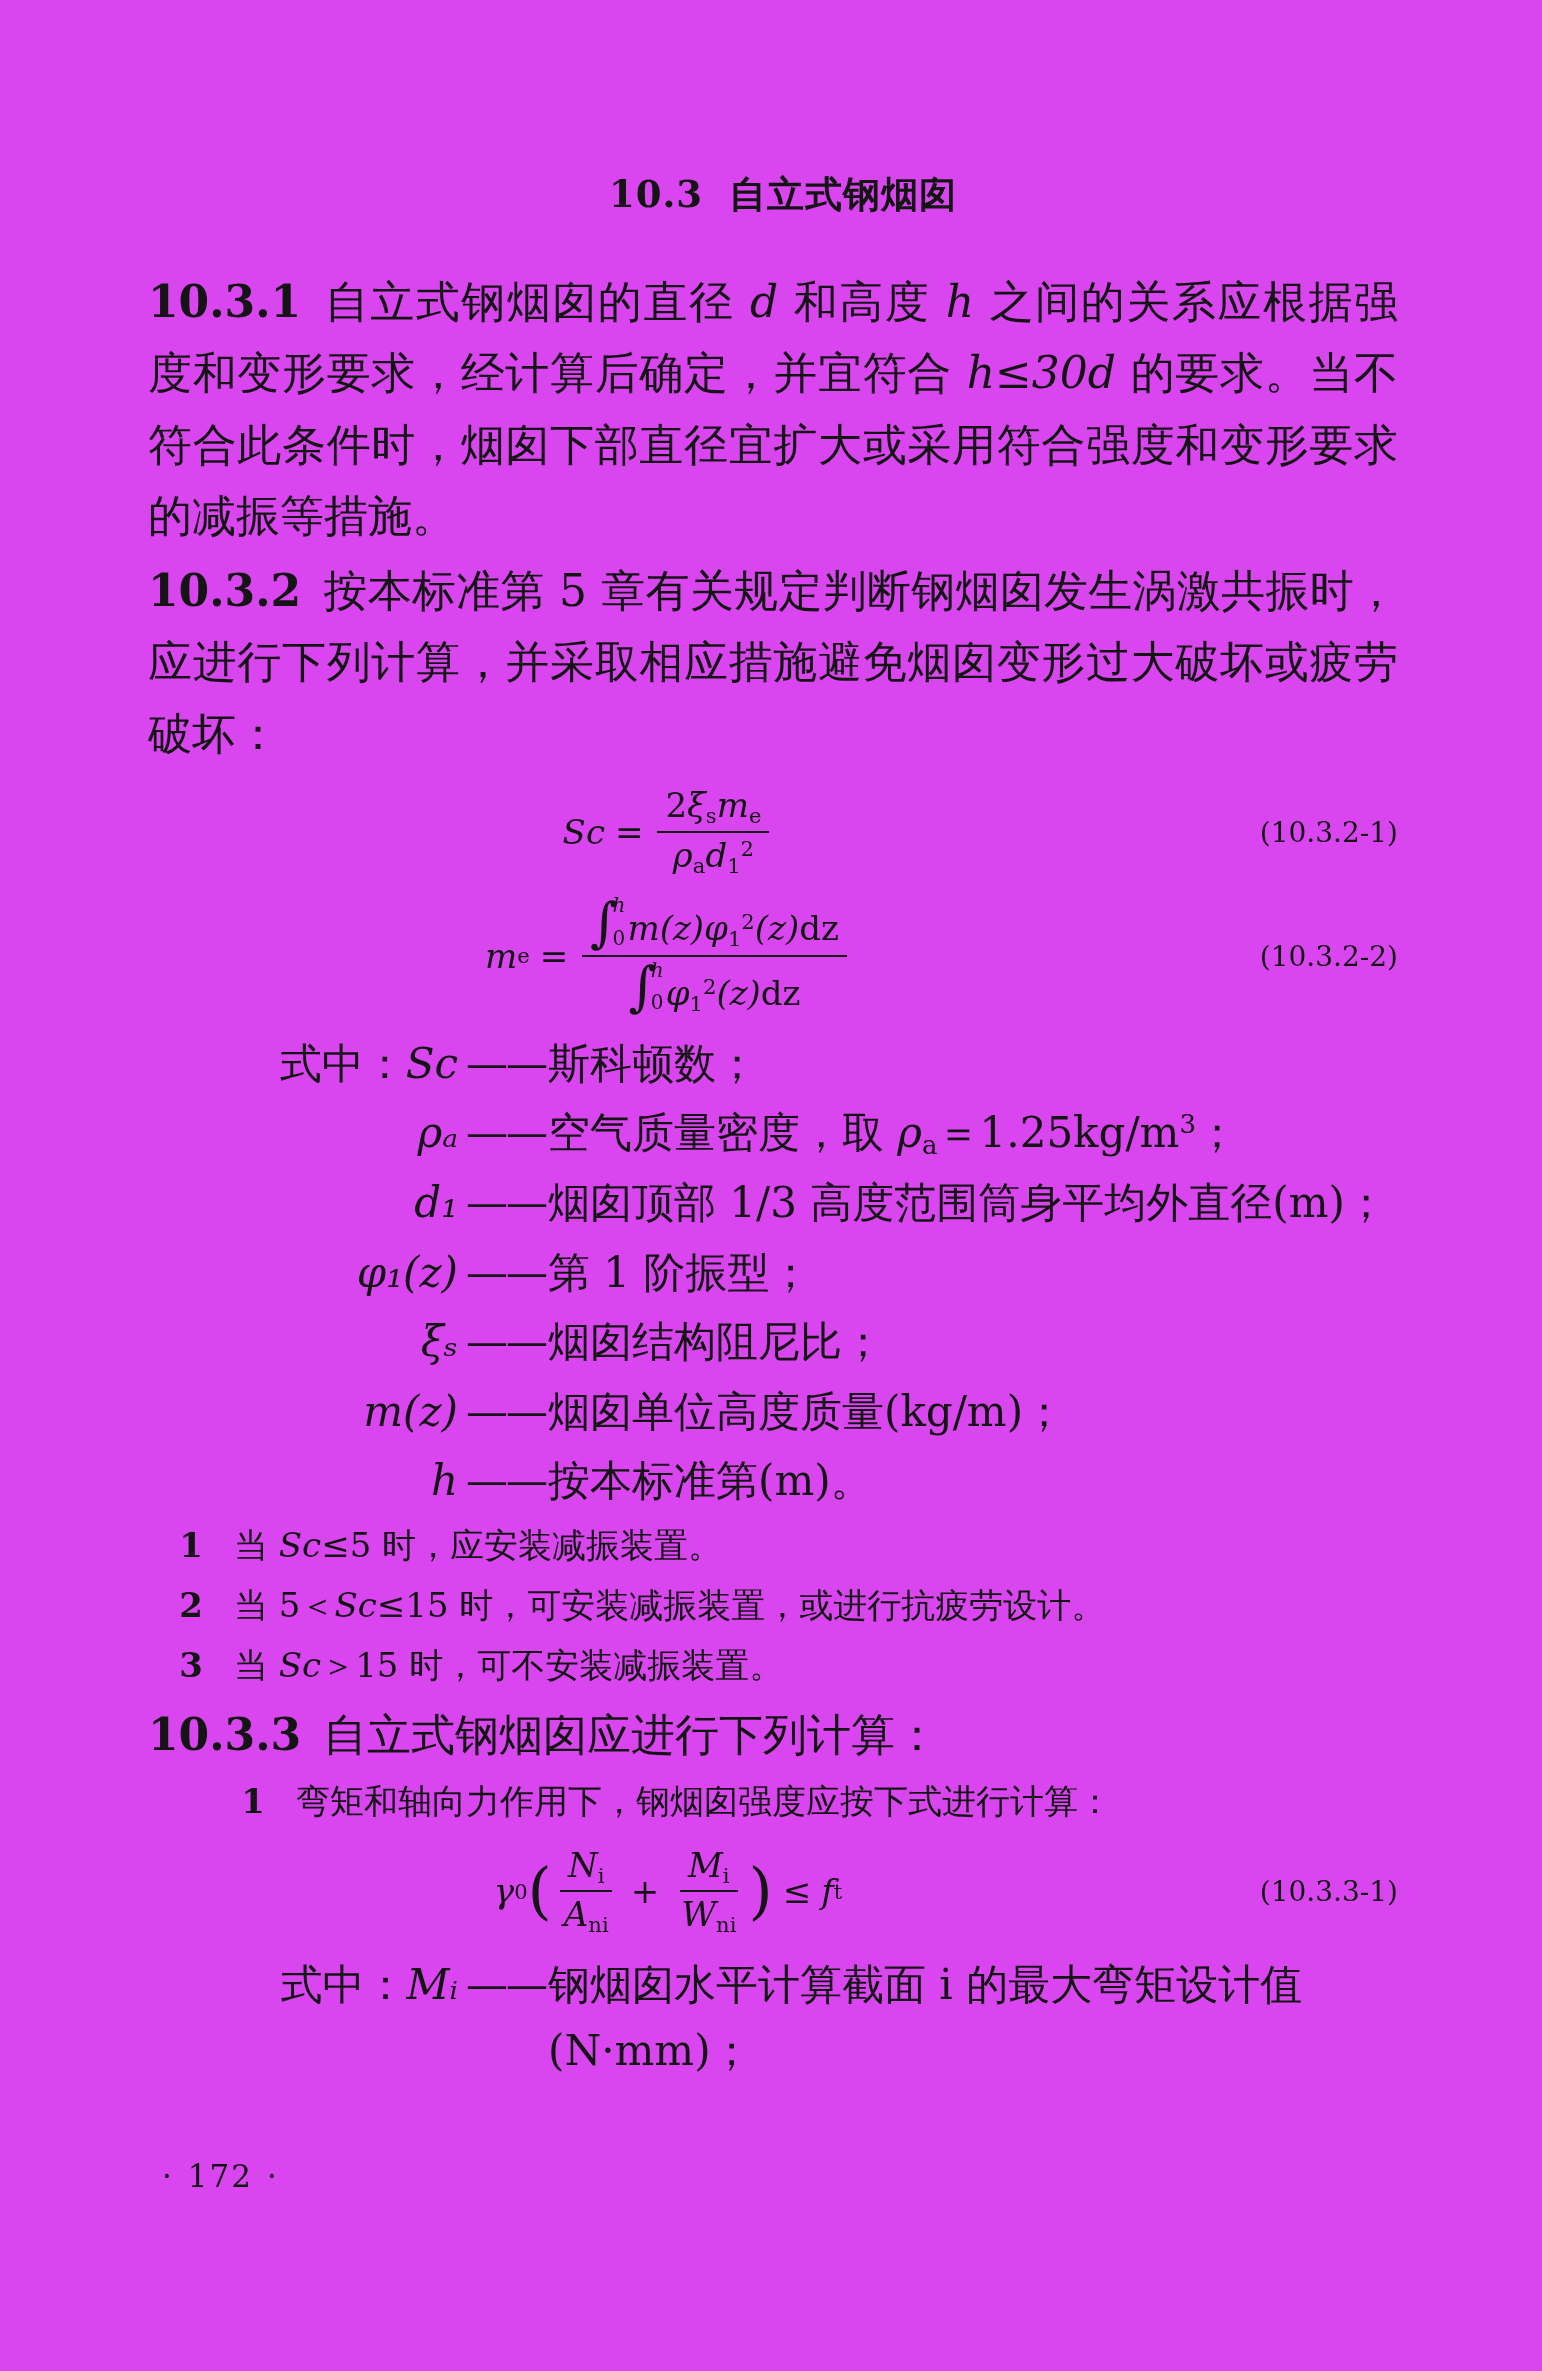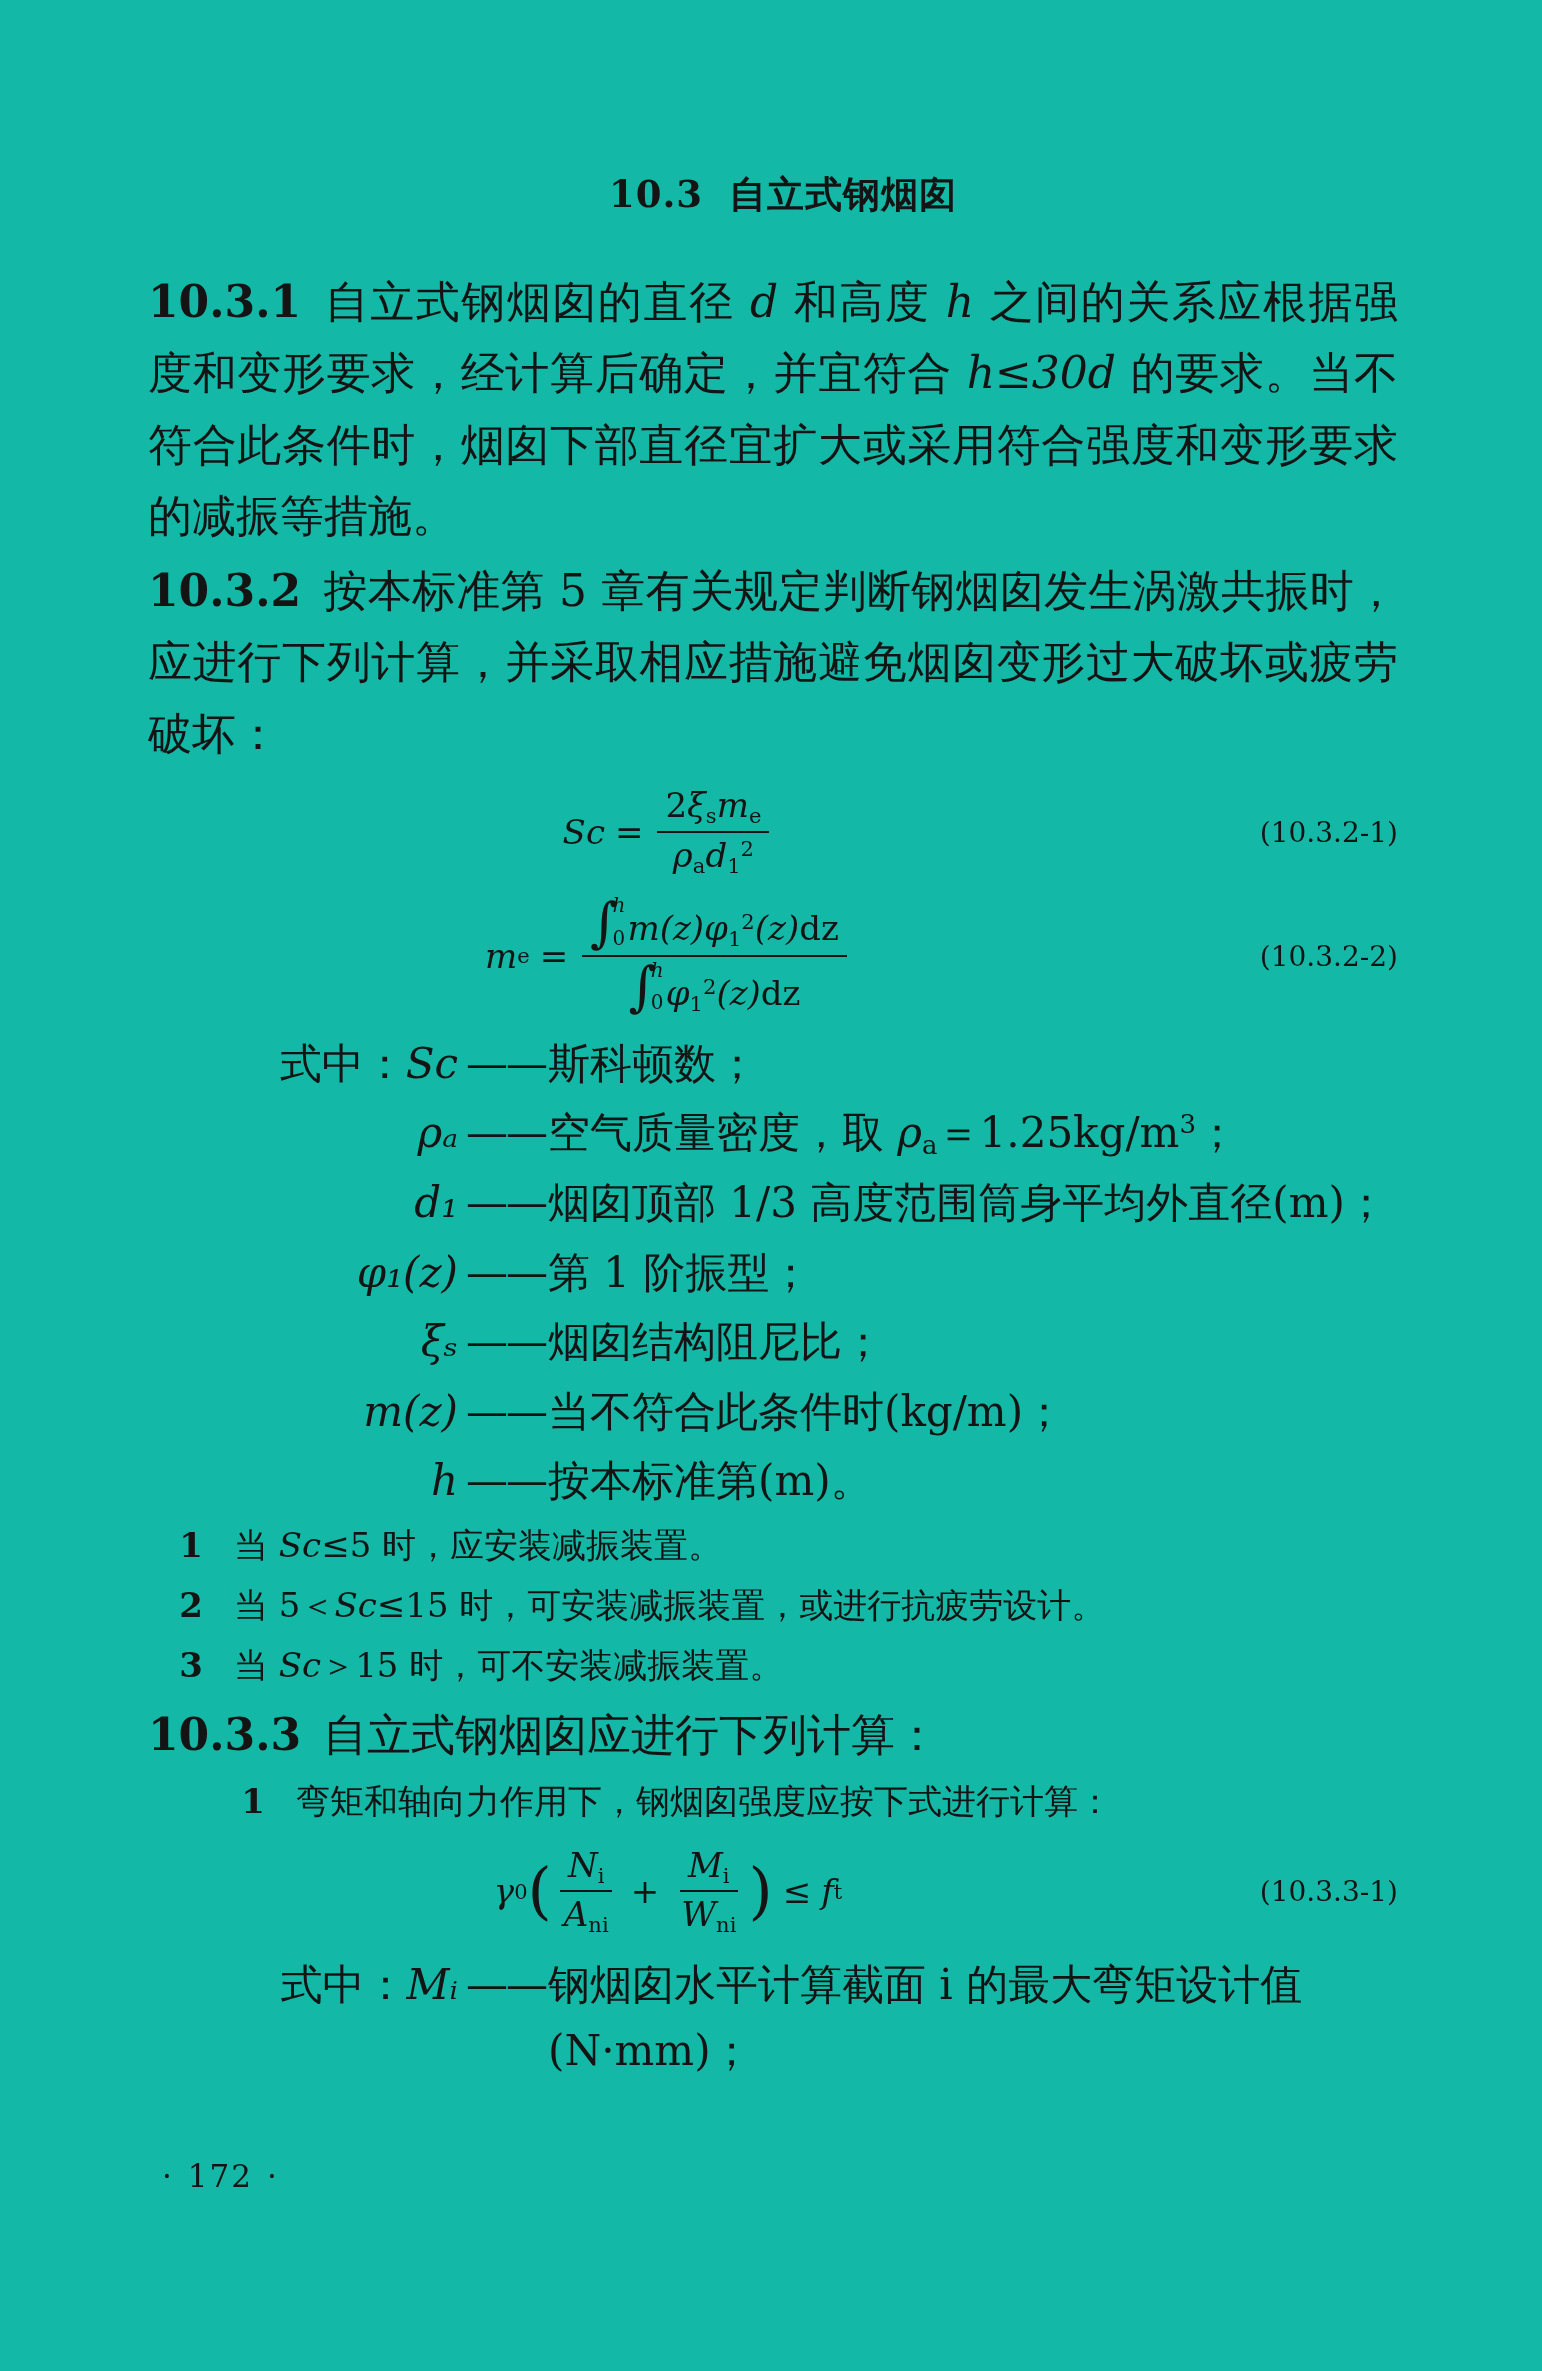--- a/index.html
+++ b/index.html
@@ -13,21 +13,21 @@
     position: relative;
     font-family: "DejaVu Serif", "Liberation Serif", serif;
     color: #141414;
     overflow: hidden;
   }
   .page {
     position: absolute;
     left: 0; top: 0;
     width: 1542px;
     height: 2371px;
-    background: #14b8a6;
+    background: #d946ef;
   }
   .content {
     position: absolute;
     left: 148px;
     top: 170px;
     width: 1250px;
   }
 
   
   .section-title {
@@ -247,21 +247,21 @@
 
       <div class="where-row">
         <span class="where-label mi">ξₛ</span>
         <span class="where-dash">——</span>
         <span class="where-text">烟囱结构阻尼比；</span>
       </div>
 
       <div class="where-row">
         <span class="where-label mi">m(z)</span>
         <span class="where-dash">——</span>
-        <span class="where-text">当不符合此条件时(kg/m)；</span>
+        <span class="where-text">烟囱单位高度质量(kg/m)；</span>
       </div>
 
       <div class="where-row">
         <span class="where-label mi">h</span>
         <span class="where-dash">——</span>
         <span class="where-text">按本标准第(m)。</span>
       </div>
     </div>
 
     <div class="items">

